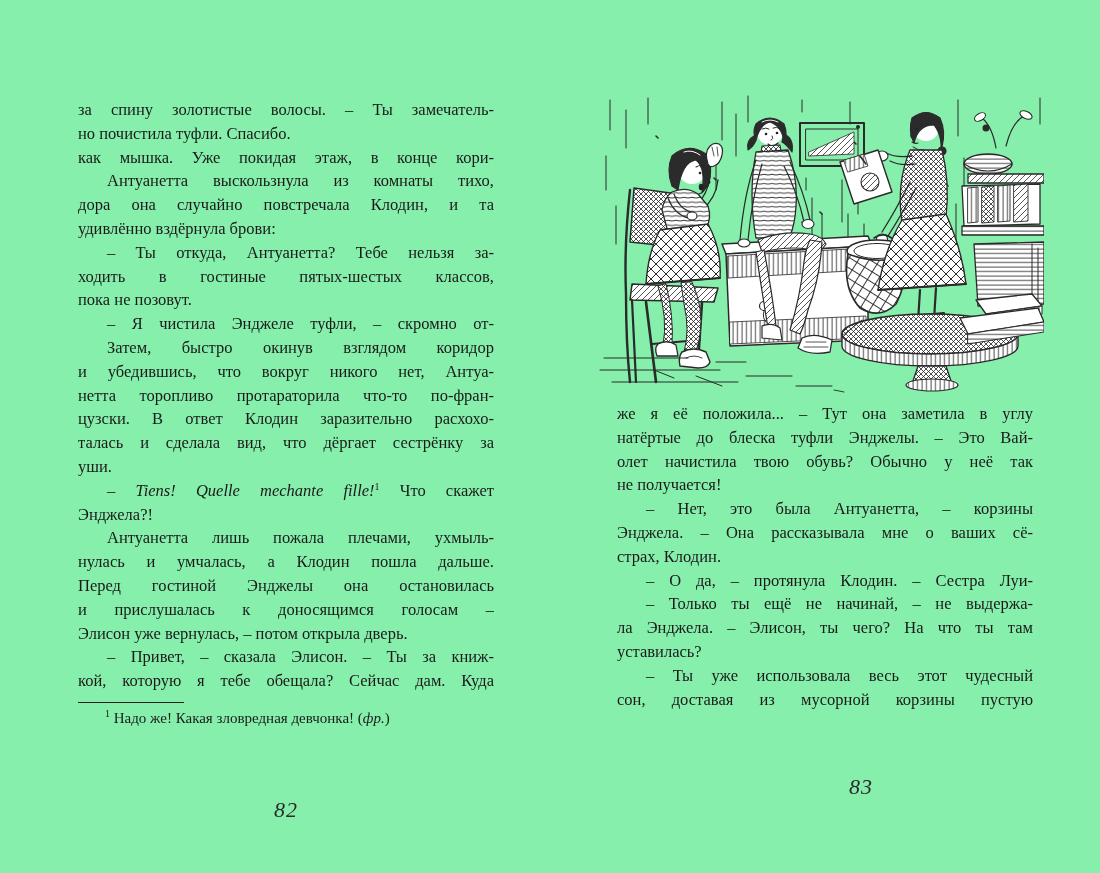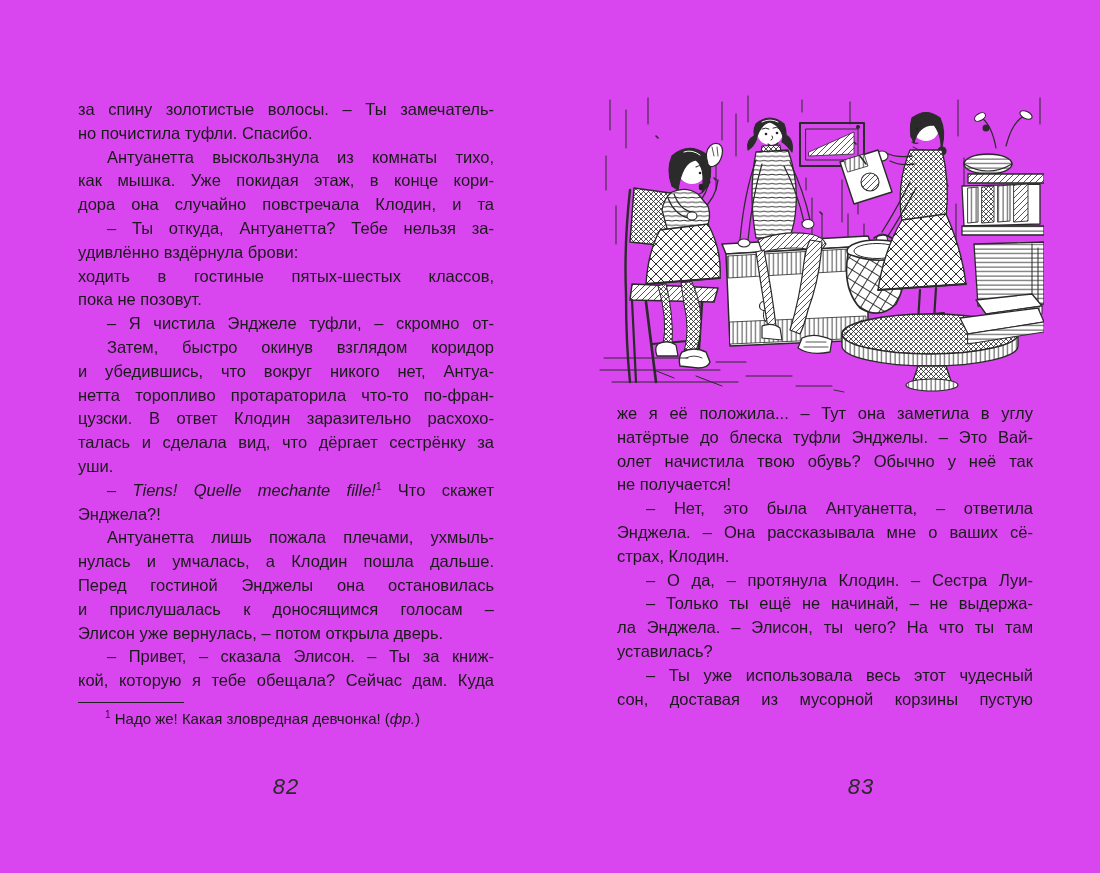--- a/index.html
+++ b/index.html
@@ -1,50 +1,50 @@
 <!DOCTYPE html>
 <html><head>
 <meta charset="utf-8">
 <style>
   html,body{margin:0;padding:0;background:#fff;}
-  .spread{position:relative;width:1100px;height:873px;background:#d946ef;overflow:hidden;
-          font-family:Liberation Sans, sans-serif;color:#1a1a1a;}
+  .spread{position:relative;width:1100px;height:873px;background:#86efac;overflow:hidden;
+          font-family:Liberation Serif, serif;color:#1a1a1a;}
   .col{position:absolute;width:416px;font-size:16.5px;line-height:23.8px;}
   #left-col{left:78px;top:98px;}
   #right-col{left:617px;top:402px;}
   .line{text-align:justify;text-align-last:justify;height:23.8px;overflow:hidden;}
   .line.last{text-align-last:left;}
   .line.ind{text-indent:29px;}
   sup{font-size:10px;vertical-align:6px;line-height:0;}
   .it{font-style:italic;}
   .footnote-rule{border:0;border-top:1.4px solid #222;width:106px;margin:9px 0 5px 0;}
   .footnote{font-size:15px;line-height:21px;}
   .footnote .line{text-align:right;text-align-last:left;height:auto;}
   .footnote .line.ind{text-indent:27px;}
   .pagenum{position:absolute;top:774px;width:416px;text-align:center;
            font-style:italic;font-size:22px;color:#2a2a2a;letter-spacing:1px;}
-  #pagenum-left{left:78px;}
+  #pagenum-left{left:78px;margin-top:23px;}
   #pagenum-right{left:653px;}
   .illustration{position:absolute;left:596px;top:94px;width:448px;height:300px;}
   .illustration svg{display:block;width:100%;height:100%;}
 </style>
 </head>
 <body>
 
 <div class="spread">
 
   <div id="left-col" class="col">
     <div>
         <div class="line"><span>за спину золотистые волосы. – Ты замечатель-</span></div>
         <div class="line last"><span>но почистила туфли. Спасибо.</span></div>
+        <div class="line"><span>как мышка. Уже покидая этаж, в конце кори-</span></div>
         <div class="line ind"><span>Антуанетта выскользнула из комнаты тихо,</span></div>
-        <div class="line"><span>как мышка. Уже покидая этаж, в конце кори-</span></div>
         <div class="line"><span>дора она случайно повстречала Клодин, и та</span></div>
+        <div class="line last"><span>удивлённо вздёрнула брови:</span></div>
         <div class="line ind"><span>– Ты откуда, Антуанетта? Тебе нельзя за-</span></div>
-        <div class="line last"><span>удивлённо вздёрнула брови:</span></div>
         <div class="line"><span>ходить в гостиные пятых-шестых классов,</span></div>
         <div class="line last"><span>пока не позовут.</span></div>
         <div class="line ind"><span>– Я чистила Энджеле туфли, – скромно от-</span></div>
         <div class="line ind"><span>Затем, быстро окинув взглядом коридор</span></div>
         <div class="line"><span>и убедившись, что вокруг никого нет, Антуа-</span></div>
         <div class="line"><span>нетта торопливо протараторила что-то по-фран-</span></div>
         <div class="line"><span>цузски. В ответ Клодин заразительно расхохо-</span></div>
         <div class="line"><span>талась и сделала вид, что дёргает сестрёнку за</span></div>
         <div class="line last"><span>уши.</span></div>
         <div class="line ind"><span>– </span><span class="it">Tiens! Quelle mechante fille!</span><sup>1</sup><span> Что скажет</span></div>
@@ -247,21 +247,21 @@
       </g>
     </svg>
   </div>
 
   <div id="right-col" class="col">
     <div>
         <div class="line"><span>же я её положила... – Тут она заметила в углу</span></div>
         <div class="line"><span>натёртые до блеска туфли Энджелы. – Это Вай-</span></div>
         <div class="line"><span>олет начистила твою обувь? Обычно у неё так</span></div>
         <div class="line last"><span>не получается!</span></div>
-        <div class="line ind"><span>– Нет, это была Антуанетта, – ответила</span></div>
+        <div class="line ind"><span>– Нет, это была Антуанетта, – корзины</span></div>
         <div class="line"><span>Энджела. – Она рассказывала мне о ваших сё-</span></div>
         <div class="line last"><span>страх, Клодин.</span></div>
         <div class="line ind"><span>– О да, – протянула Клодин. – Сестра Луи-</span></div>
         <div class="line ind"><span>– Только ты ещё не начинай, – не выдержа-</span></div>
         <div class="line"><span>ла Энджела. – Элисон, ты чего? На что ты там</span></div>
         <div class="line last"><span>уставилась?</span></div>
         <div class="line ind"><span>– Ты уже использовала весь этот чудесный</span></div>
         <div class="line"><span>сон, доставая из мусорной корзины пустую</span></div>
       </div>
   </div>

